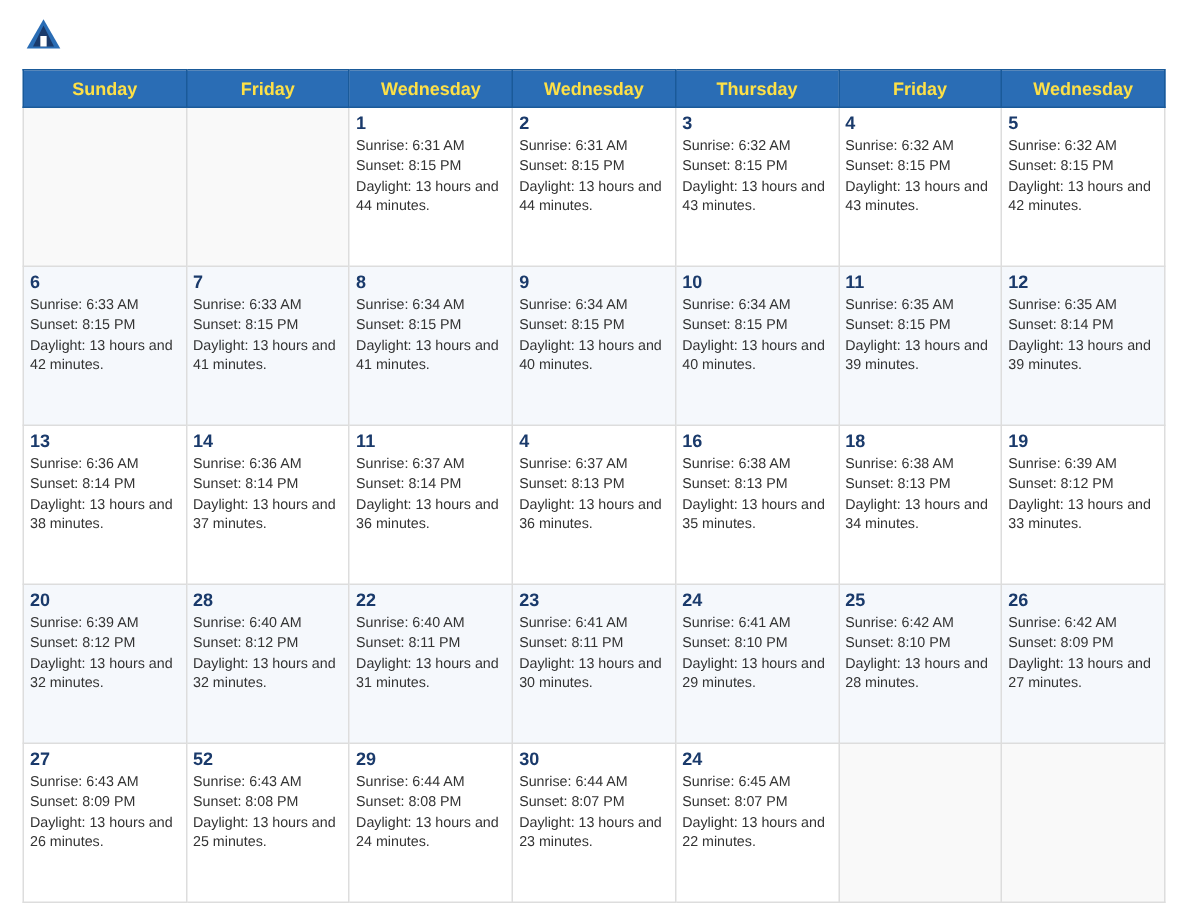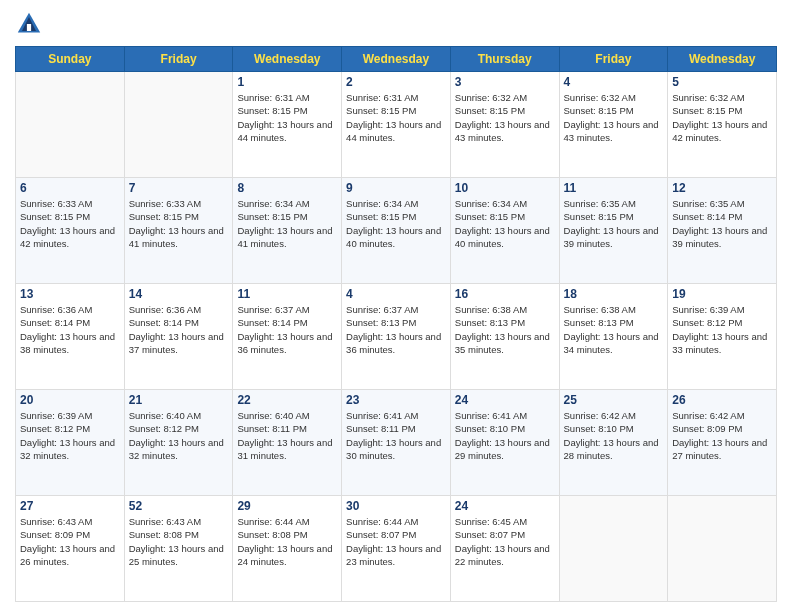--- a/index.html
+++ b/index.html
@@ -253,21 +253,21 @@
           </td>
         </tr>
         <tr>
           <td>
             <div class="day-number">20</div>
             <div class="day-info" style="white-space: pre-line;">Sunrise: 6:39 AM
 Sunset: 8:12 PM
 Daylight: 13 hours and 32 minutes.</div>
           </td>
           <td>
-            <div class="day-number">21</div>
+            <div class="day-number">28</div>
             <div class="day-info" style="white-space: pre-line;">Sunrise: 6:40 AM
 Sunset: 8:12 PM
 Daylight: 13 hours and 32 minutes.</div>
           </td>
           <td>
             <div class="day-number">22</div>
             <div class="day-info" style="white-space: pre-line;">Sunrise: 6:40 AM
 Sunset: 8:11 PM
 Daylight: 13 hours and 31 minutes.</div>
           </td>

